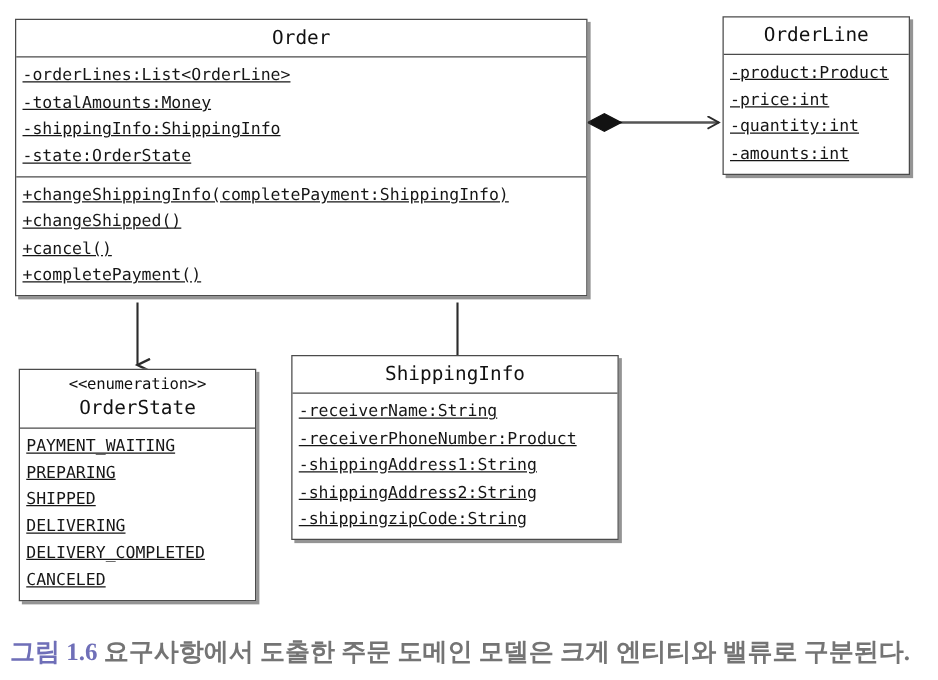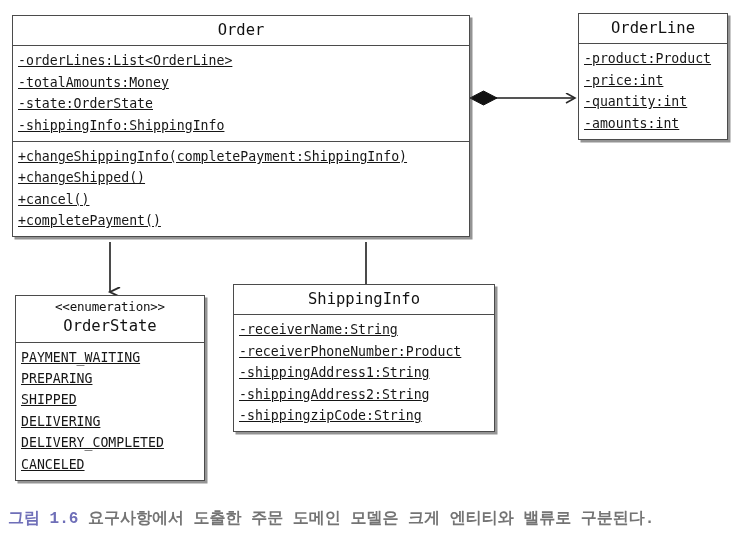--- a/index.html
+++ b/index.html
@@ -69,22 +69,22 @@
   #box-orderline  { left: 578px; top: 13px;  width: 150px; }
   #box-orderstate { left: 15px;  top: 295px; width: 190px; }
   #box-shipping   { left: 233px; top: 284px; width: 262px; }
 
   
   #caption {
     position: absolute;
     left: 8px;
     top: 508px;
     width: 734px;
-    font-family: Liberation Mono, monospace;
-    font-size: 16px;
+    font-family: Liberation Serif, serif;
+    font-size: 20px;
     line-height: 1.4;
     color: #6e6e6e;
     font-weight: bold;
     white-space: nowrap;
   }
   #caption .cap-num {
     color: #6f6fb8;
     font-weight: bold;
   }
   #caption .cap-text {
@@ -127,22 +127,22 @@
     <g>
       <line x1="366" y1="242" x2="366" y2="292" stroke="#2b2b2b" stroke-width="1.7" marker-end="url(#openArrowD)"></line>
     </g>
   </svg>
 
   <div class="uml-box" id="box-order">
     <div class="uml-title">Order</div>
     <div class="uml-compartment">
       <span class="uml-member">-orderLines:List&lt;OrderLine&gt;</span>
       <span class="uml-member">-totalAmounts:Money</span>
+      <span class="uml-member">-shippingInfo:ShippingInfo</span>
       <span class="uml-member">-state:OrderState</span>
-      <span class="uml-member">-shippingInfo:ShippingInfo</span>
     </div>
     <div class="uml-compartment">
       <span class="uml-member">+changeShippingInfo(completePayment:ShippingInfo)</span>
       <span class="uml-member">+changeShipped()</span>
       <span class="uml-member">+cancel()</span>
       <span class="uml-member">+completePayment()</span>
     </div>
   </div>
 
   <div class="uml-box" id="box-orderline">

